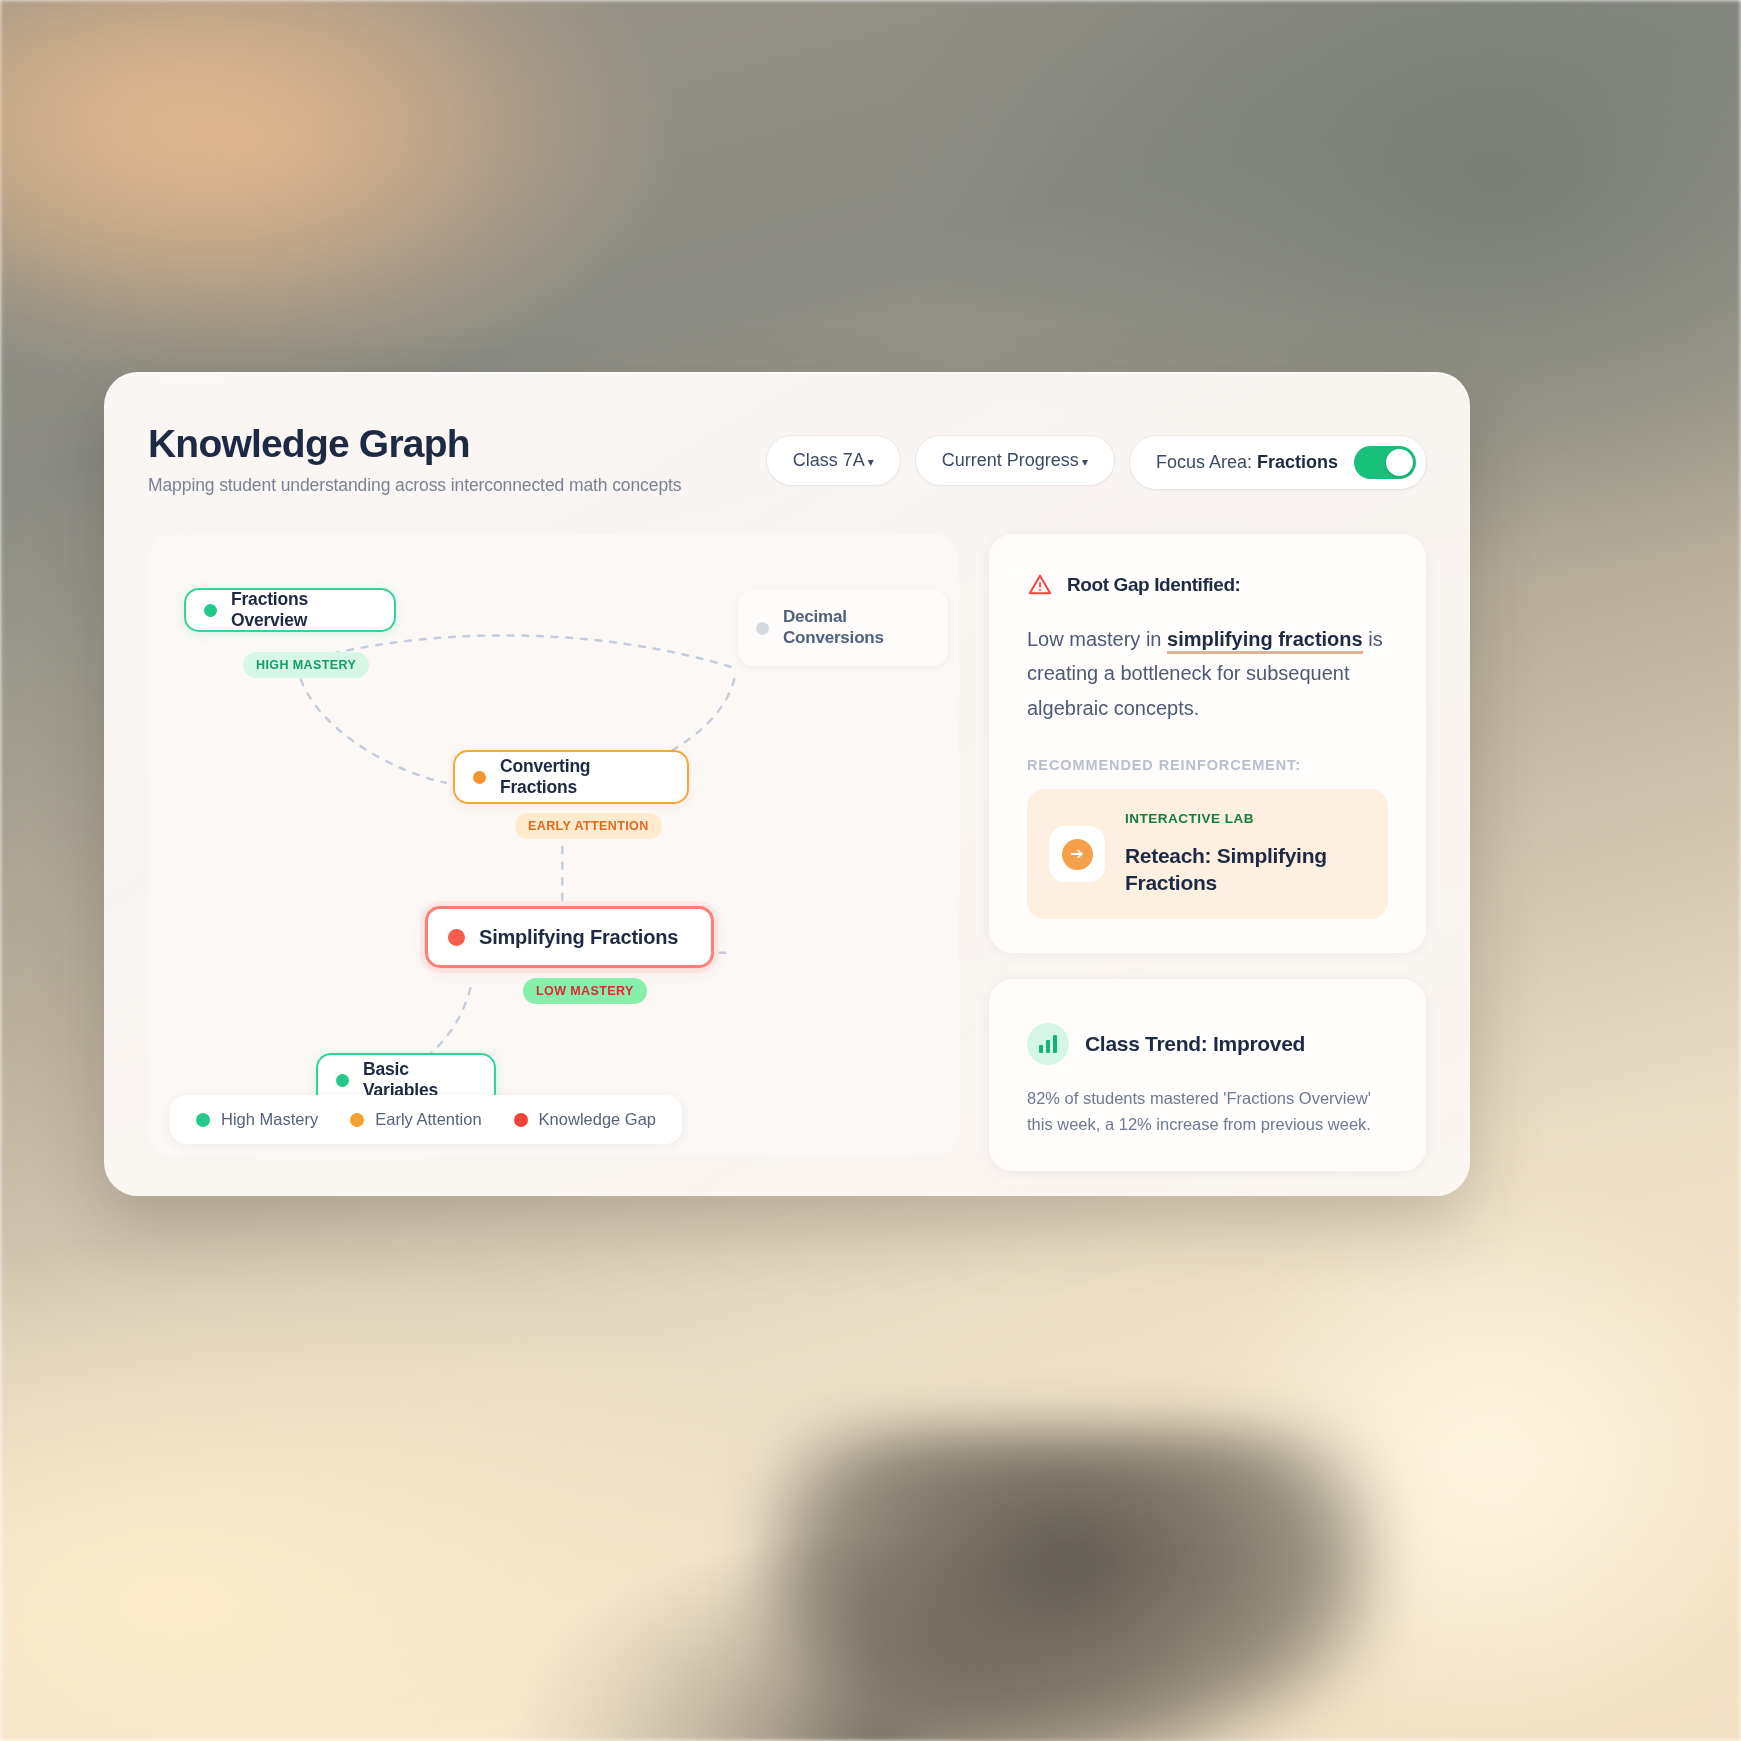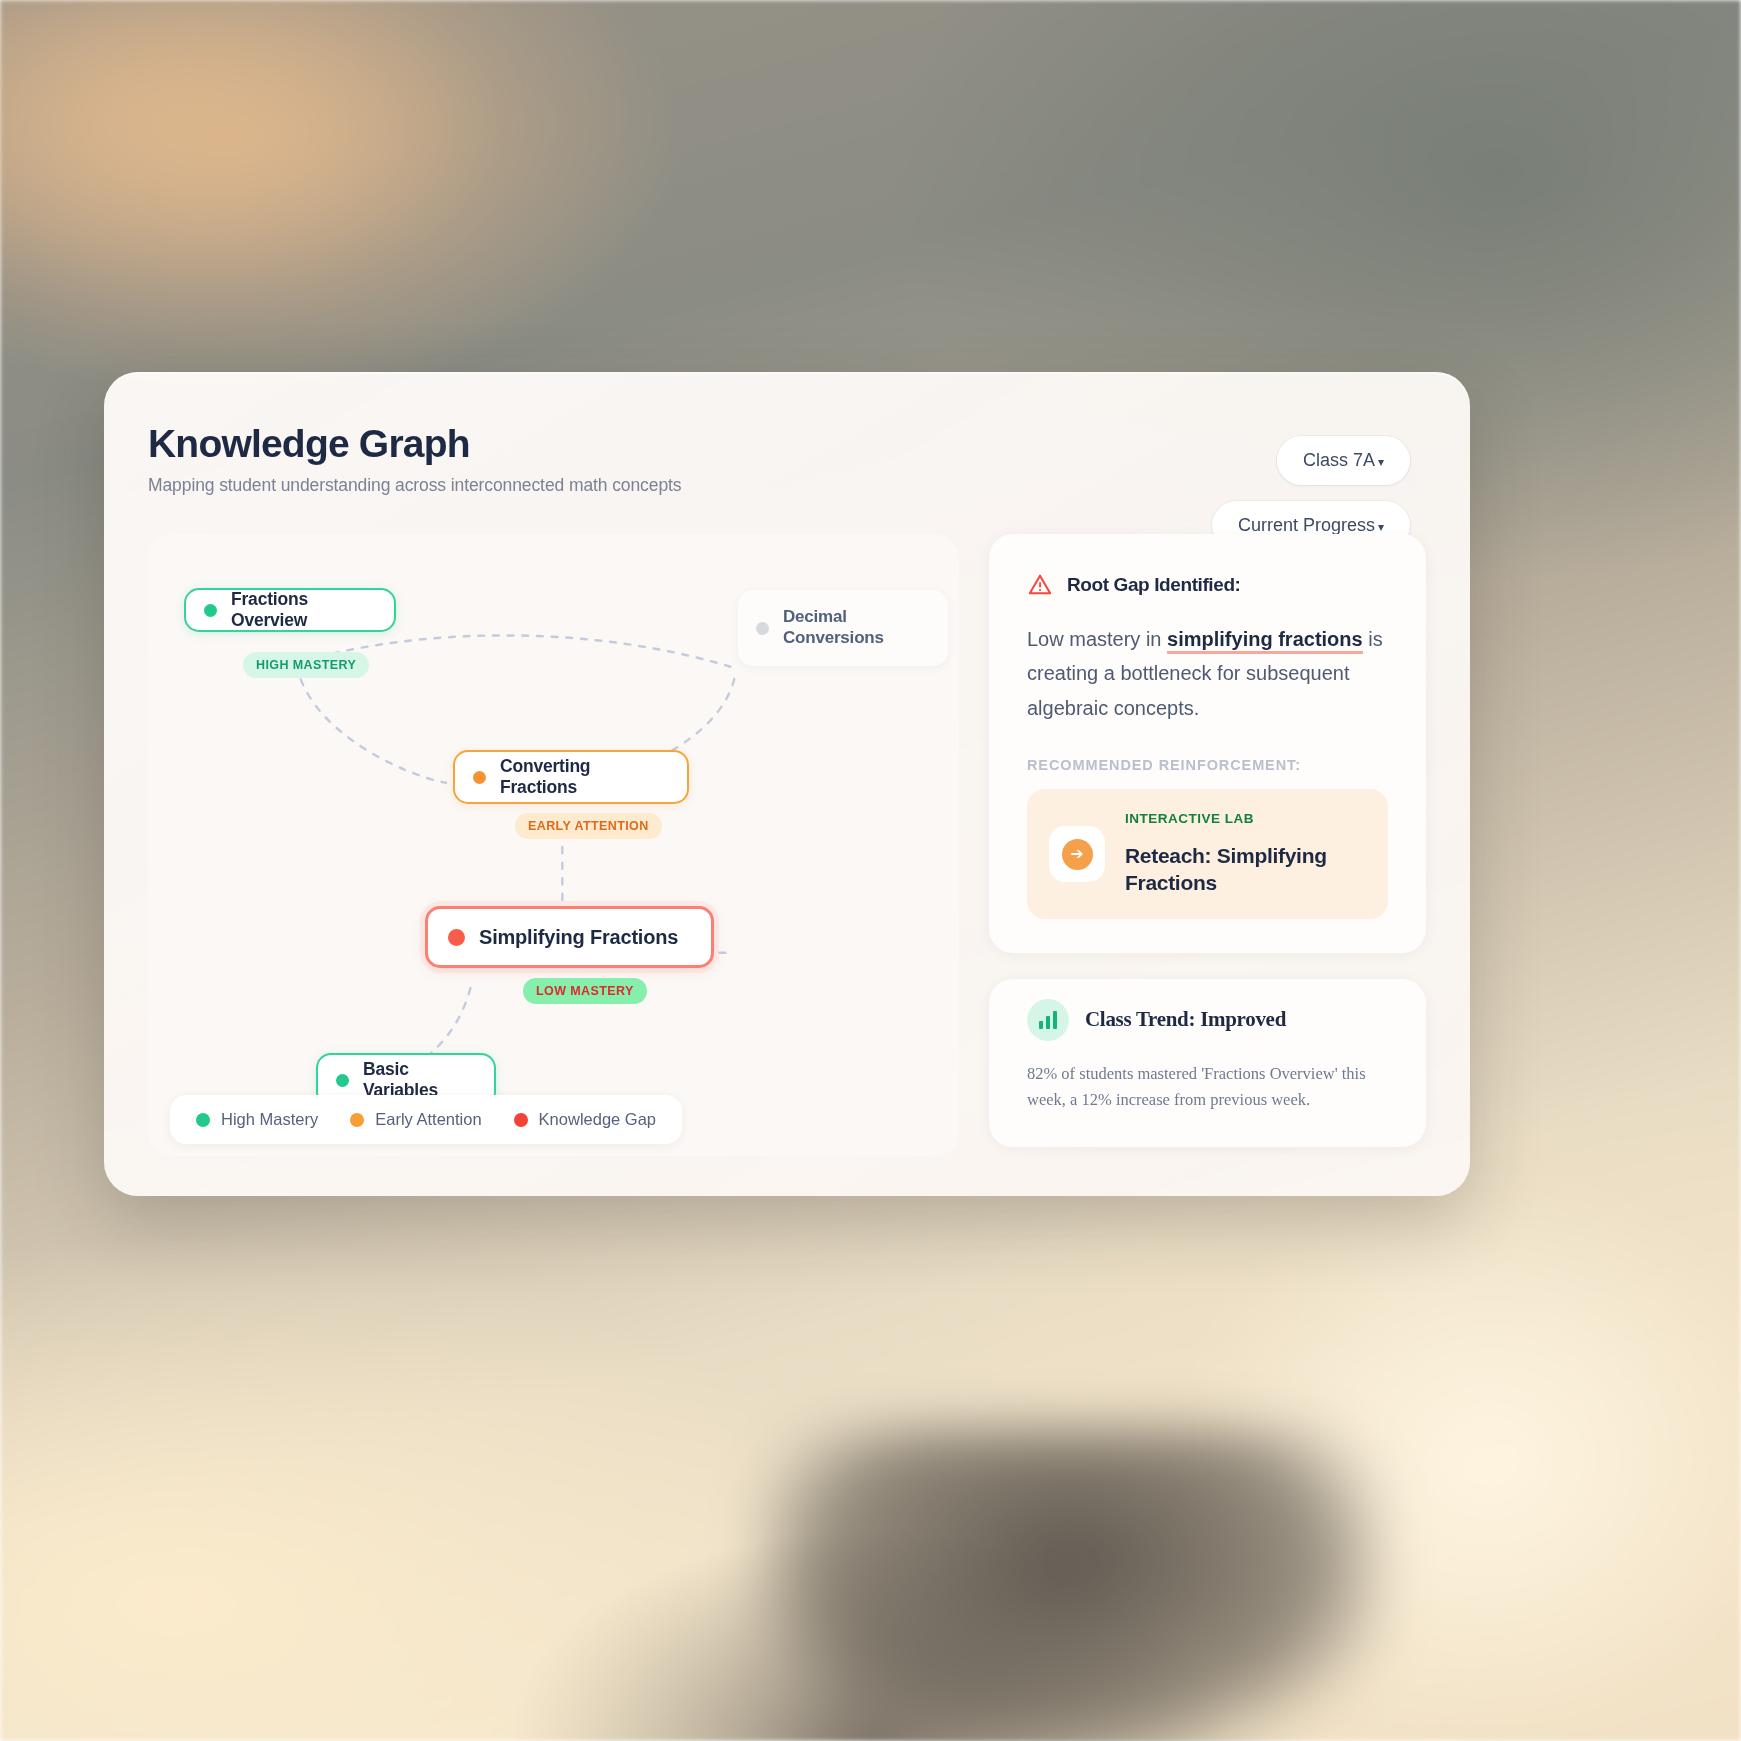--- a/index.html
+++ b/index.html
@@ -80,26 +80,25 @@
     line-height: 1.05;
   }
   .page-subtitle {
     margin: 10px 0 0 0;
     font-size: 17.5px;
     color: #7b8295;
     letter-spacing: -0.1px;
   }
   .header-controls {
     position: absolute;
-    right: 16px;
+    right: 0;
     top: 12px;
     display: flex;
-    align-items: flex-end;
+    align-items: flex-start;
     gap: 16px;
-    flex-direction: column;
   }
   .pill {
     display: flex;
     align-items: center;
     gap: 2px;
     height: 49px;
     padding: 0 26px;
     background: #ffffff;
     border-radius: 26px;
     box-shadow: 0 1px 3px rgba(30,42,68,0.07), 0 0 0 1px rgba(30,42,68,0.035);
@@ -393,23 +392,22 @@
     font-size: 21px;
     font-weight: bold;
     color: #1e2a44;
     line-height: 1.28;
     letter-spacing: -0.3px;
   }
 
   .trend-card {
     background: #fffdfc;
     border-radius: 24px;
-    padding: 20px 38px 34px 38px;
+    padding: 44px 38px 34px 38px;
     box-shadow: 0 2px 14px rgba(30,42,68,0.05);
-    font-family: Liberation Serif, serif;
   }
   .trend-head {
     display: flex;
     align-items: center;
     gap: 16px;
     margin-bottom: 20px;
   }
   .trend-iconcircle {
     flex: none;
     width: 42px; height: 42px;

